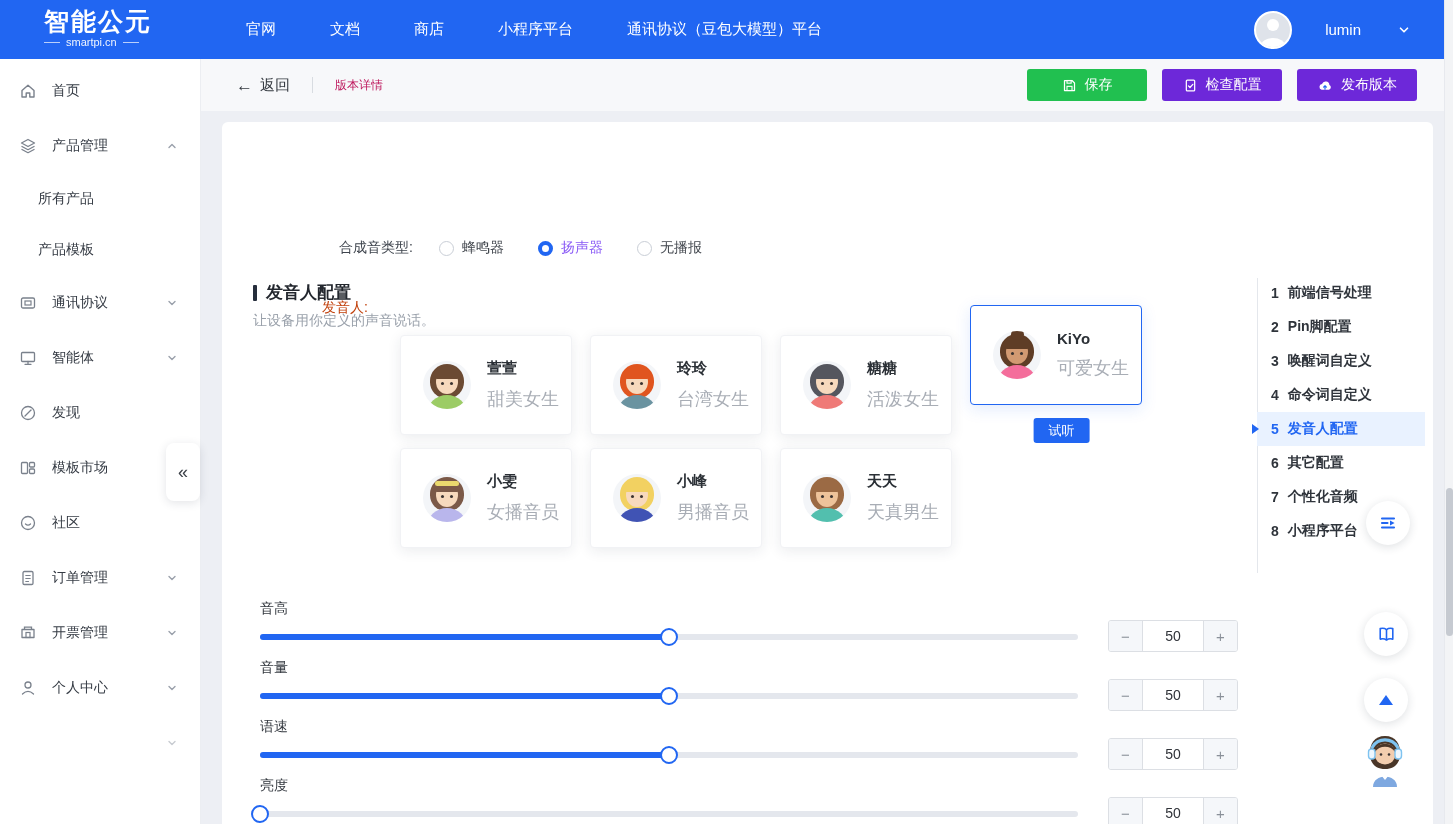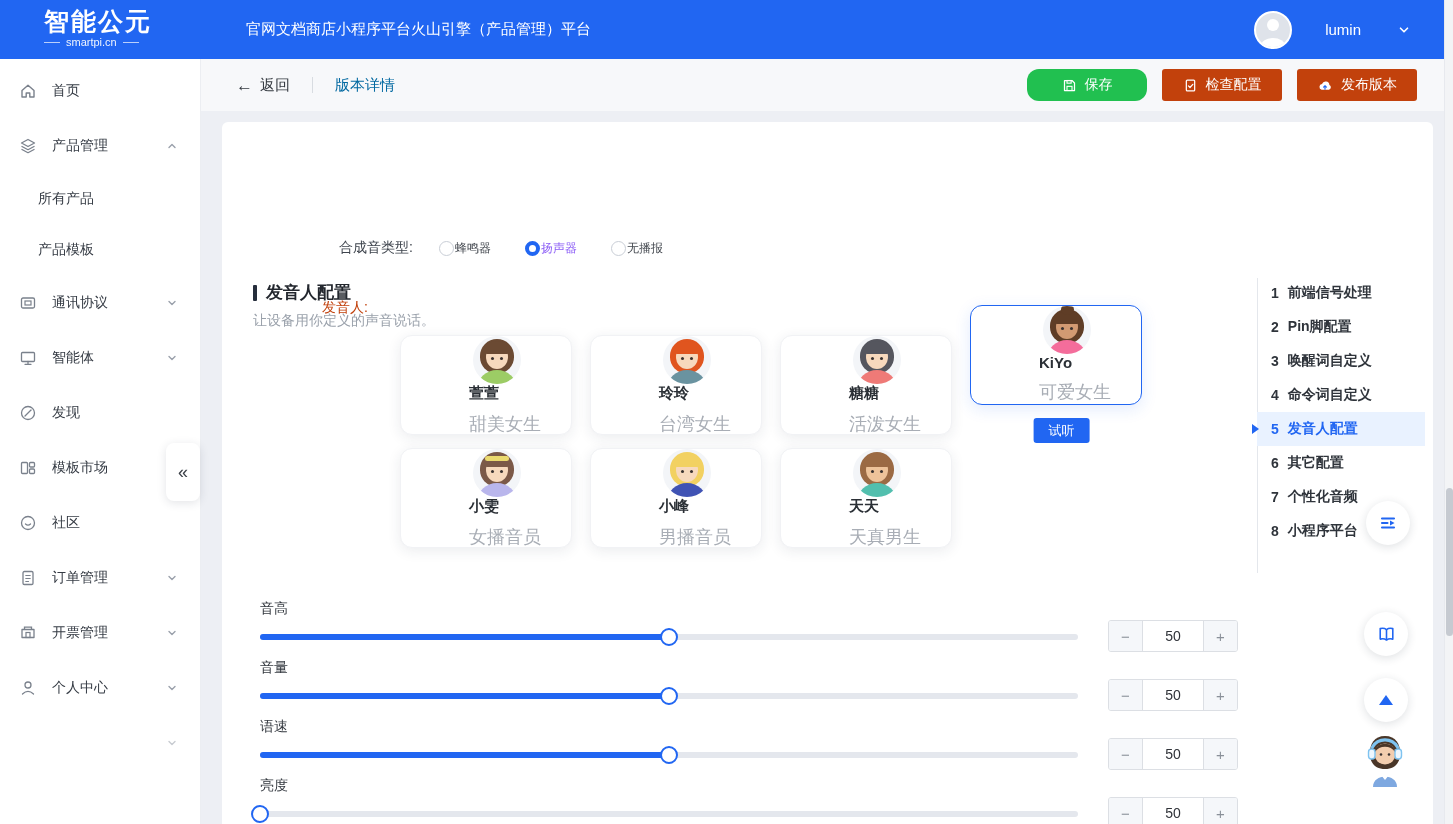--- a/index.html
+++ b/index.html
@@ -6,21 +6,21 @@
   html,body { width:1453px; height:824px; overflow:hidden; }
   body { font-family:"Liberation Sans","DejaVu Sans",sans-serif; background:#edeff4; }
   .app { position:relative; width:1453px; height:824px; overflow:hidden; background:#edeff4; }
 
   
   .navbar { position:absolute; left:0; top:0; width:1453px; height:59px; background:#2166f2; display:flex; align-items:center; z-index:30; }
   .logo { position:absolute; left:44px; top:7px; width:130px; color:#fff; cursor:pointer; }
   .logo-title { font-size:25px; font-weight:bold; letter-spacing:2px; line-height:28px; white-space:nowrap; }
   .logo-sub { display:flex; align-items:center; gap:6px; margin-top:1px; font-size:11px; opacity:.92; }
   .logo-sub:before,.logo-sub:after { content:""; display:block; width:16px; height:1px; background:rgba(255,255,255,.75); }
-  .nav-links { position:absolute; left:246px; top:0; height:59px; display:flex; align-items:center; }
+  .nav-links { position:absolute; left:246px; top:0; height:59px; display:flex; align-items:center; gap:54px; }
   .nav-link { color:#fff; font-size:15px; cursor:pointer; white-space:nowrap; }
   .nav-user { position:absolute; right:42px; top:0; height:59px; display:flex; align-items:center; gap:0; }
   .nav-avatar { width:38px; height:38px; border-radius:50%; background:#dfe3ea; border:2px solid #ffffff; position:relative; overflow:hidden; cursor:pointer; }
   .nav-avatar .head { position:absolute; left:11px; top:6px; width:12px; height:12px; border-radius:50%; background:#fff; }
   .nav-avatar .body { position:absolute; left:5px; bottom:-6px; width:24px; height:15px; border-radius:50% 50% 0 0; background:#fff; }
   .nav-username { color:#fff; font-size:15px; margin-left:33px; cursor:pointer; }
   .nav-caret { margin-left:36px; cursor:pointer; display:flex; }
 
   
   .sidebar { position:absolute; left:0; top:59px; width:200px; height:765px; background:#ffffff; box-shadow:1px 0 0 #eceef2; z-index:20; padding-top:4px; }
@@ -35,48 +35,48 @@
   .collapse-tab { position:absolute; left:166px; top:443px; width:34px; height:58px; background:#fff; border-radius:8px;
     box-shadow:0 2px 10px rgba(40,50,70,.13); display:flex; align-items:center; justify-content:center;
     font-size:18px; color:#3c4148; cursor:pointer; z-index:25; }
 
   
   .toolbar { position:absolute; left:200px; top:59px; width:1253px; height:52px; background:#f7f8fa; }
   .tb-left { position:absolute; left:36px; top:0; height:52px; display:flex; align-items:center; }
   .tb-back { display:flex; align-items:center; gap:7px; font-size:15px; color:#33383f; cursor:pointer; }
   .tb-back .arrow { font-size:17px; line-height:1; }
   .tb-divider { width:1px; height:16px; background:#d8dce1; margin:0 22px; }
-  .tb-title { font-size:15px; color:#0369a1; }
+  .tb-title { font-size:12px; color:#be185d; }
   .tb-buttons { position:absolute; right:36px; top:10px; display:flex; gap:15px; }
   .btn { height:32px; min-width:120px; padding:0 18px; border:none; border-radius:3px; color:#fff; font-size:14px;
     display:flex; align-items:center; justify-content:center; gap:8px; cursor:pointer; font-family:inherit; }
-  .btn-green { background:#21c050;border-radius:12px; }
-  .btn-blue { background:#c2410c; }
+  .btn-green { background:#21c050; }
+  .btn-blue { background:#6d28d9; }
 
   
   .panel { position:absolute; left:222px; top:122px; width:1211px; height:702px; background:#ffffff; border-radius:6px 6px 0 0; z-index:5; }
   .section-head { position:absolute; left:31px; top:159px; display:flex; align-items:center; }
   .head-bar { width:4px; height:16px; background:#262e3c; margin-right:9px; border-radius:1px; }
   .section-title { font-size:17px; font-weight:bold; color:#23272e; }
   .section-sub { position:absolute; left:31px; top:190px; font-size:14px; color:#9aa1ab; }
 
   .radio-row { position:absolute; left:73px; top:117px; display:flex; align-items:center; gap:34px; }
   .radio-caption { font-size:14px; color:#3f454e; margin-right:-8px;margin-left:44px; }
-  .radio-opt { display:flex; align-items:center; gap:1px; cursor:pointer; font-size:12px; color:#42474e;text-align:center; }
+  .radio-opt { display:flex; align-items:center; gap:8px; cursor:pointer; font-size:14px; color:#42474e;text-align:center; }
   .radio-circle { width:15px; height:15px; border-radius:50%; background:#fff; border:1px solid #c9ced6; }
   .radio-opt.checked .radio-circle { border:4.5px solid #2166f2; }
   .radio-opt.checked .radio-label { color:#8b5cf6; }
 
   .voices-caption { position:absolute; left:100px; top:177px; font-size:14px; color:#c2410c; }
 
   
   .voice-grid { position:absolute; left:178px; top:213px; width:742px; display:grid; grid-template-columns:repeat(4,172px); column-gap:18px; row-gap:13px; }
   .voice-cell { position:relative; height:100px; }
-  .voice-card { position:relative; width:172px; height:100px; background:#fff; border-radius:12px; border:1px solid #f1f2f5;
-    box-shadow:0 3px 14px rgba(35,48,68,.09); display:flex; align-items:center; padding-left:22px; cursor:pointer;flex-direction:column; }
+  .voice-card { position:relative; width:172px; height:100px; background:#fff; border-radius:4px; border:1px solid #f1f2f5;
+    box-shadow:0 3px 14px rgba(35,48,68,.09); display:flex; align-items:center; padding-left:22px; cursor:pointer; }
   .voice-cell.selected .voice-card { transform:translateY(-30px); border:1.5px solid #2166f2; box-shadow:0 4px 16px rgba(33,102,242,.13); }
   .avatar { position:relative; width:48px; height:48px; border-radius:50%; background:#f3f5f8; overflow:hidden; flex:0 0 auto; }
   .av-hair { position:absolute; left:7px; top:3px; width:34px; height:34px; border-radius:50% 50% 46% 46%; }
   .av-face { position:absolute; left:13px; top:9px; width:22px; height:24px; border-radius:50%; }
   .av-fringe { position:absolute; left:11px; top:5px; width:26px; height:13px; border-radius:50% 50% 20% 20%; }
   .av-eyes { position:absolute; left:18px; top:21px; width:3px; height:3px; border-radius:50%; background:#3a3230; box-shadow:9px 0 0 #3a3230; }
   .av-shirt { position:absolute; left:4px; bottom:-5px; width:40px; height:19px; border-radius:50% 50% 0 0 / 100% 100% 0 0; }
   .av-bun { position:absolute; left:18px; top:-2px; width:13px; height:11px; border-radius:50%; }
   .av-band { position:absolute; left:12px; top:7px; width:24px; height:5px; border-radius:3px; }
   .voice-meta { margin-left:16px; }
@@ -129,21 +129,21 @@
   <div class="navbar">
     <div class="logo">
       <div class="logo-title">智能公元</div>
       <div class="logo-sub">smartpi.cn</div>
     </div>
     <div class="nav-links">
         <div class="nav-link">官网</div>
         <div class="nav-link">文档</div>
         <div class="nav-link">商店</div>
         <div class="nav-link">小程序平台</div>
-        <div class="nav-link">火山引擎（产品管理）平台</div>
+        <div class="nav-link">通讯协议（豆包大模型）平台</div>
       </div>
     <div class="nav-user">
       <div class="nav-avatar">
         <div class="head"></div>
         <div class="body"></div>
       </div>
       <div class="nav-username">lumin</div>
       <div class="nav-caret">
         <svg width="14" height="14" viewBox="0 0 14 14">
             <path d="M3.5 5.2 L7 8.8 L10.5 5.2" fill="none" stroke="#ffffff" stroke-width="1.6" stroke-linecap="round" stroke-linejoin="round"></path>

